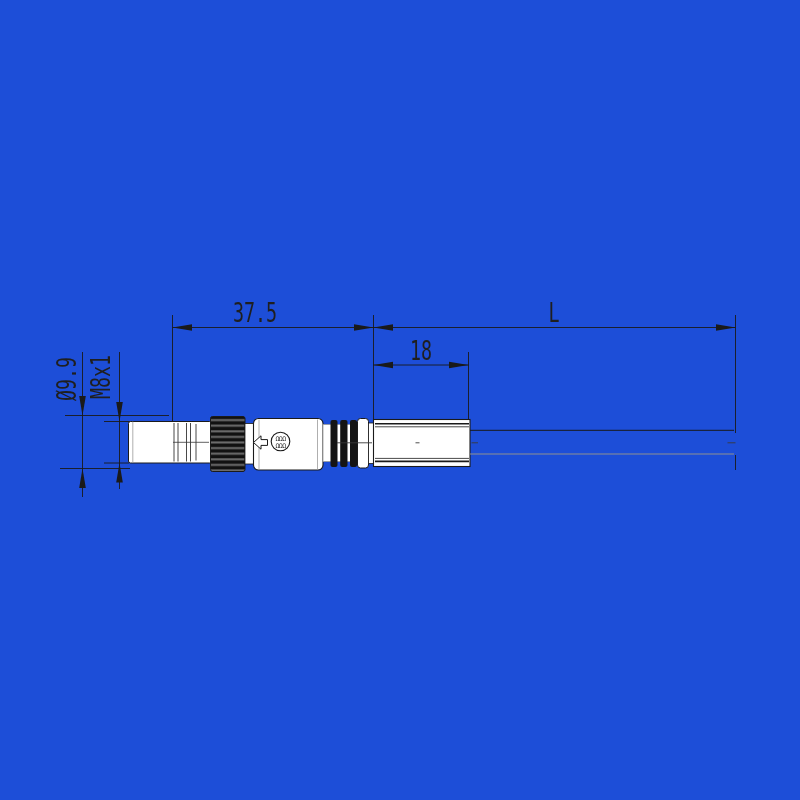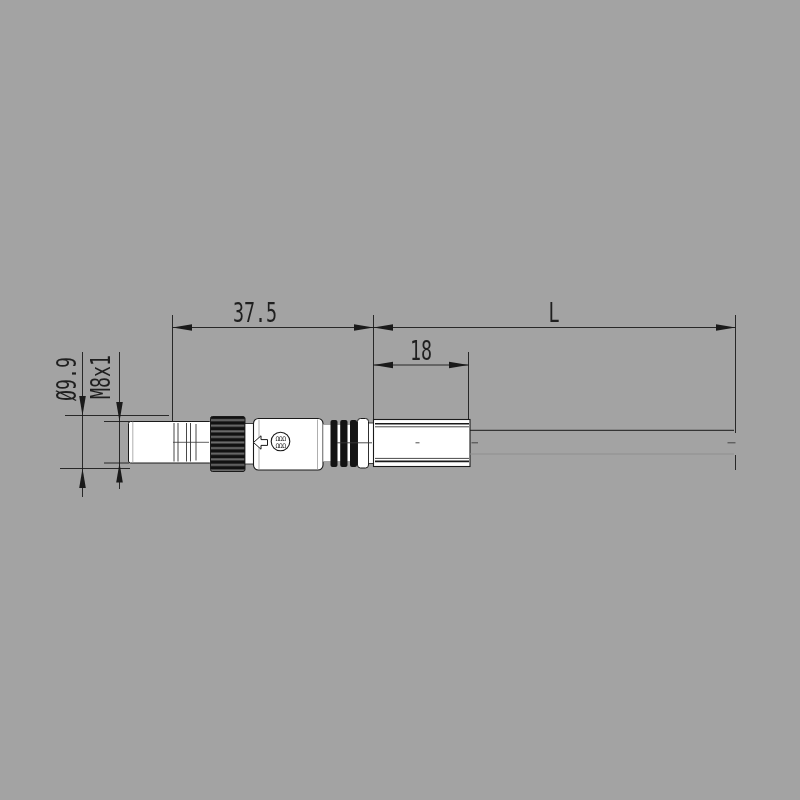--- a/index.html
+++ b/index.html
@@ -1,16 +1,16 @@
 <!DOCTYPE html>
 <html><head>
 <meta charset="utf-8">
 <style>
   html,body{margin:0;padding:0;background:#fff;}
-  .canvas{position:relative;width:800px;height:800px;background:#a3a3a3;overflow:hidden;}
+  .canvas{position:relative;width:800px;height:800px;background:#1d4ed8;overflow:hidden;}
   svg{display:block;}
   text{font-family:"DejaVu Sans Mono","Liberation Mono",monospace;}
   .dim-text{font-size:27px;}
   .logo-text{font-size:6.6px;letter-spacing:-0.6px;}
 </style>
 </head>
 <body>
 
 <div class="canvas">
 <svg width="800" height="800" viewBox="0 0 800 800">

